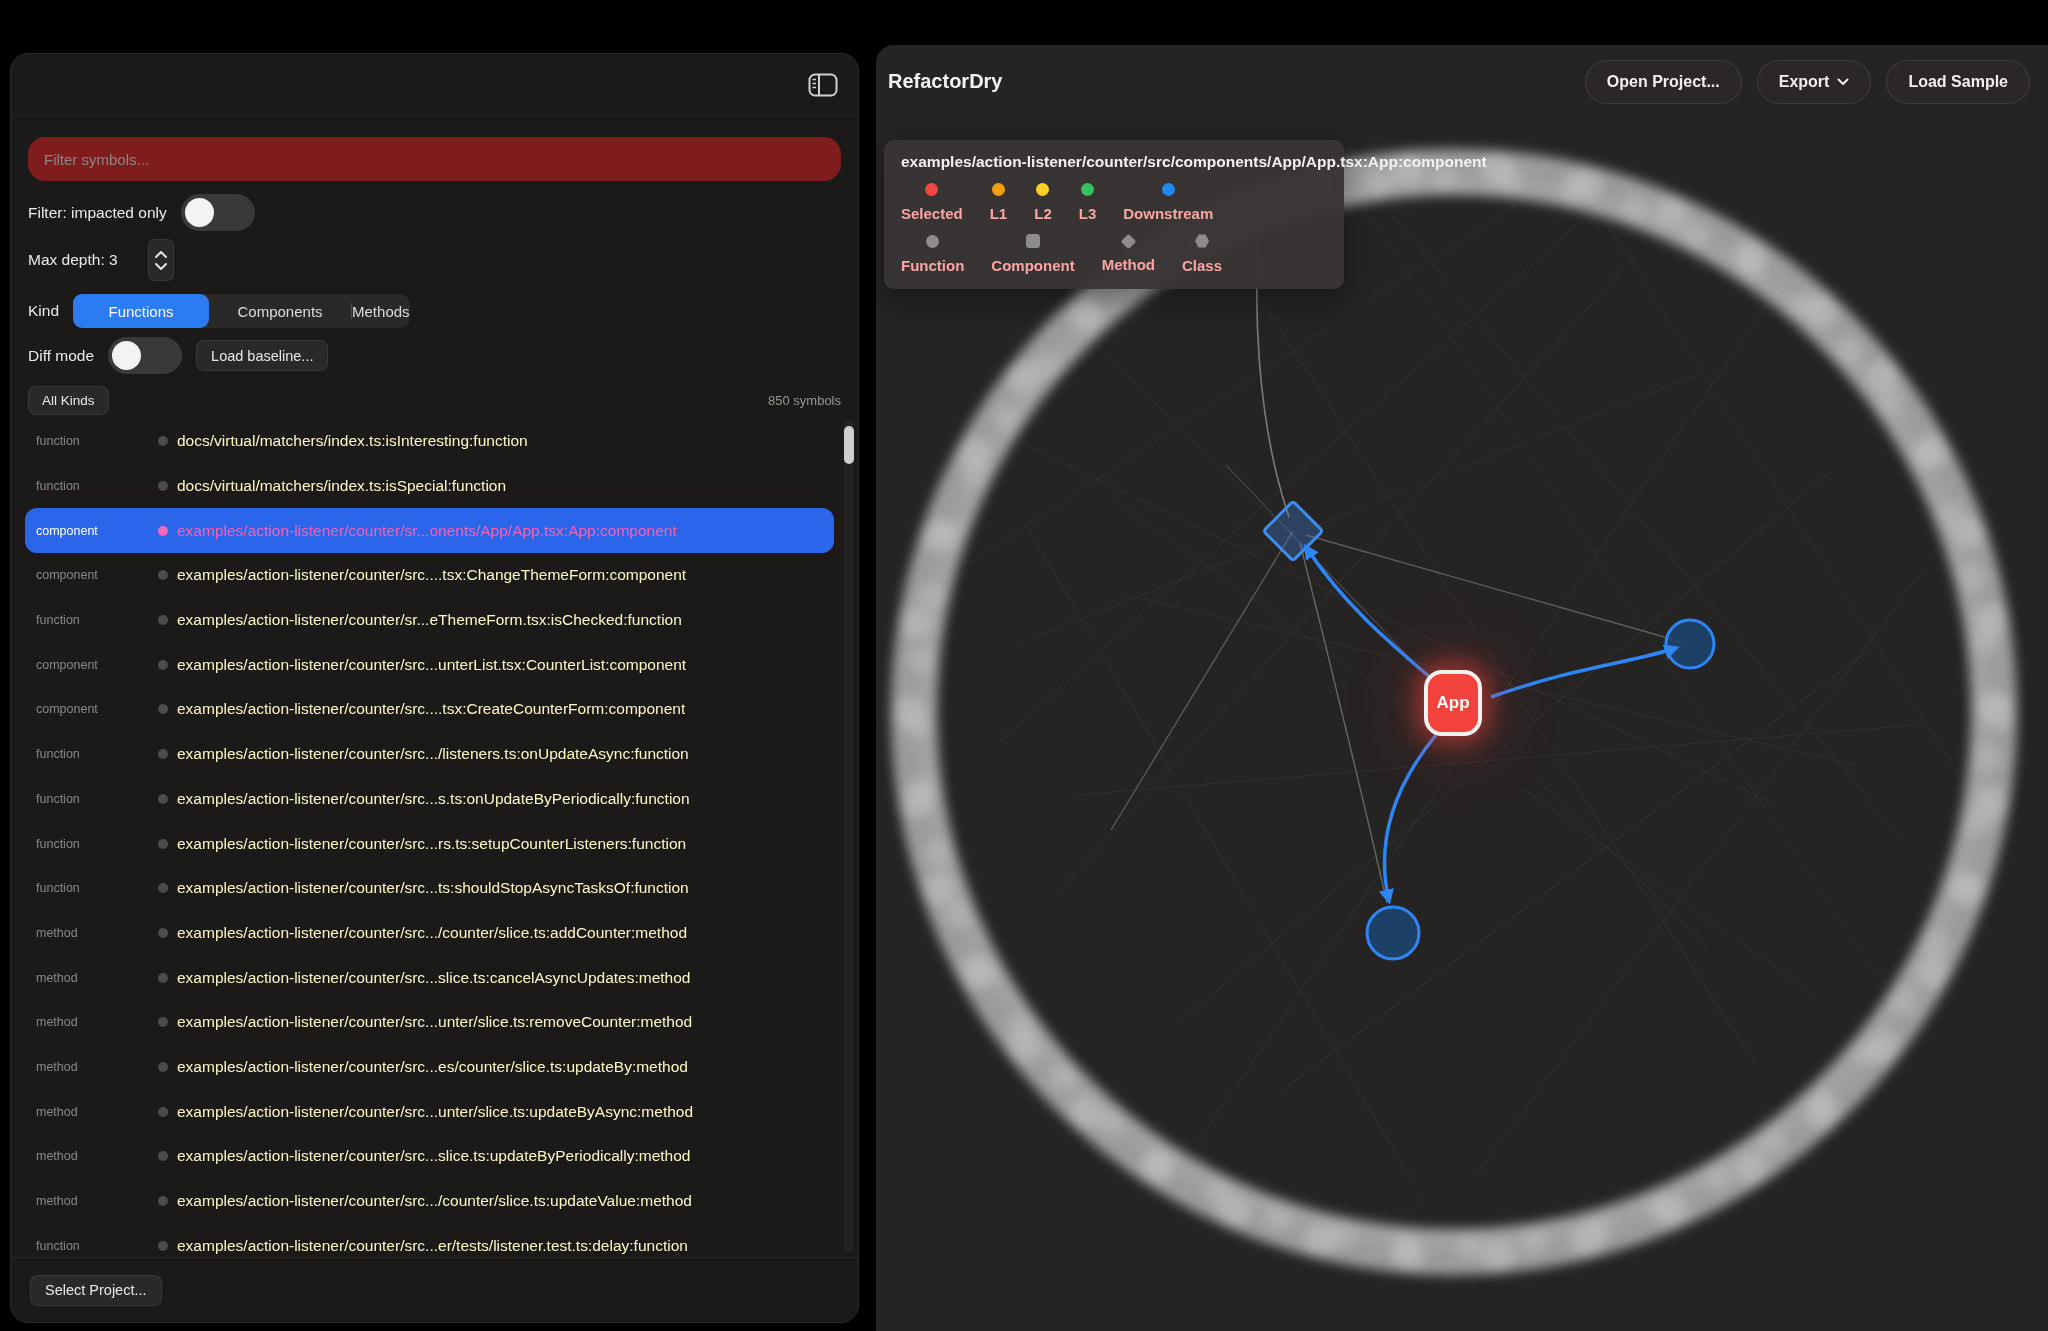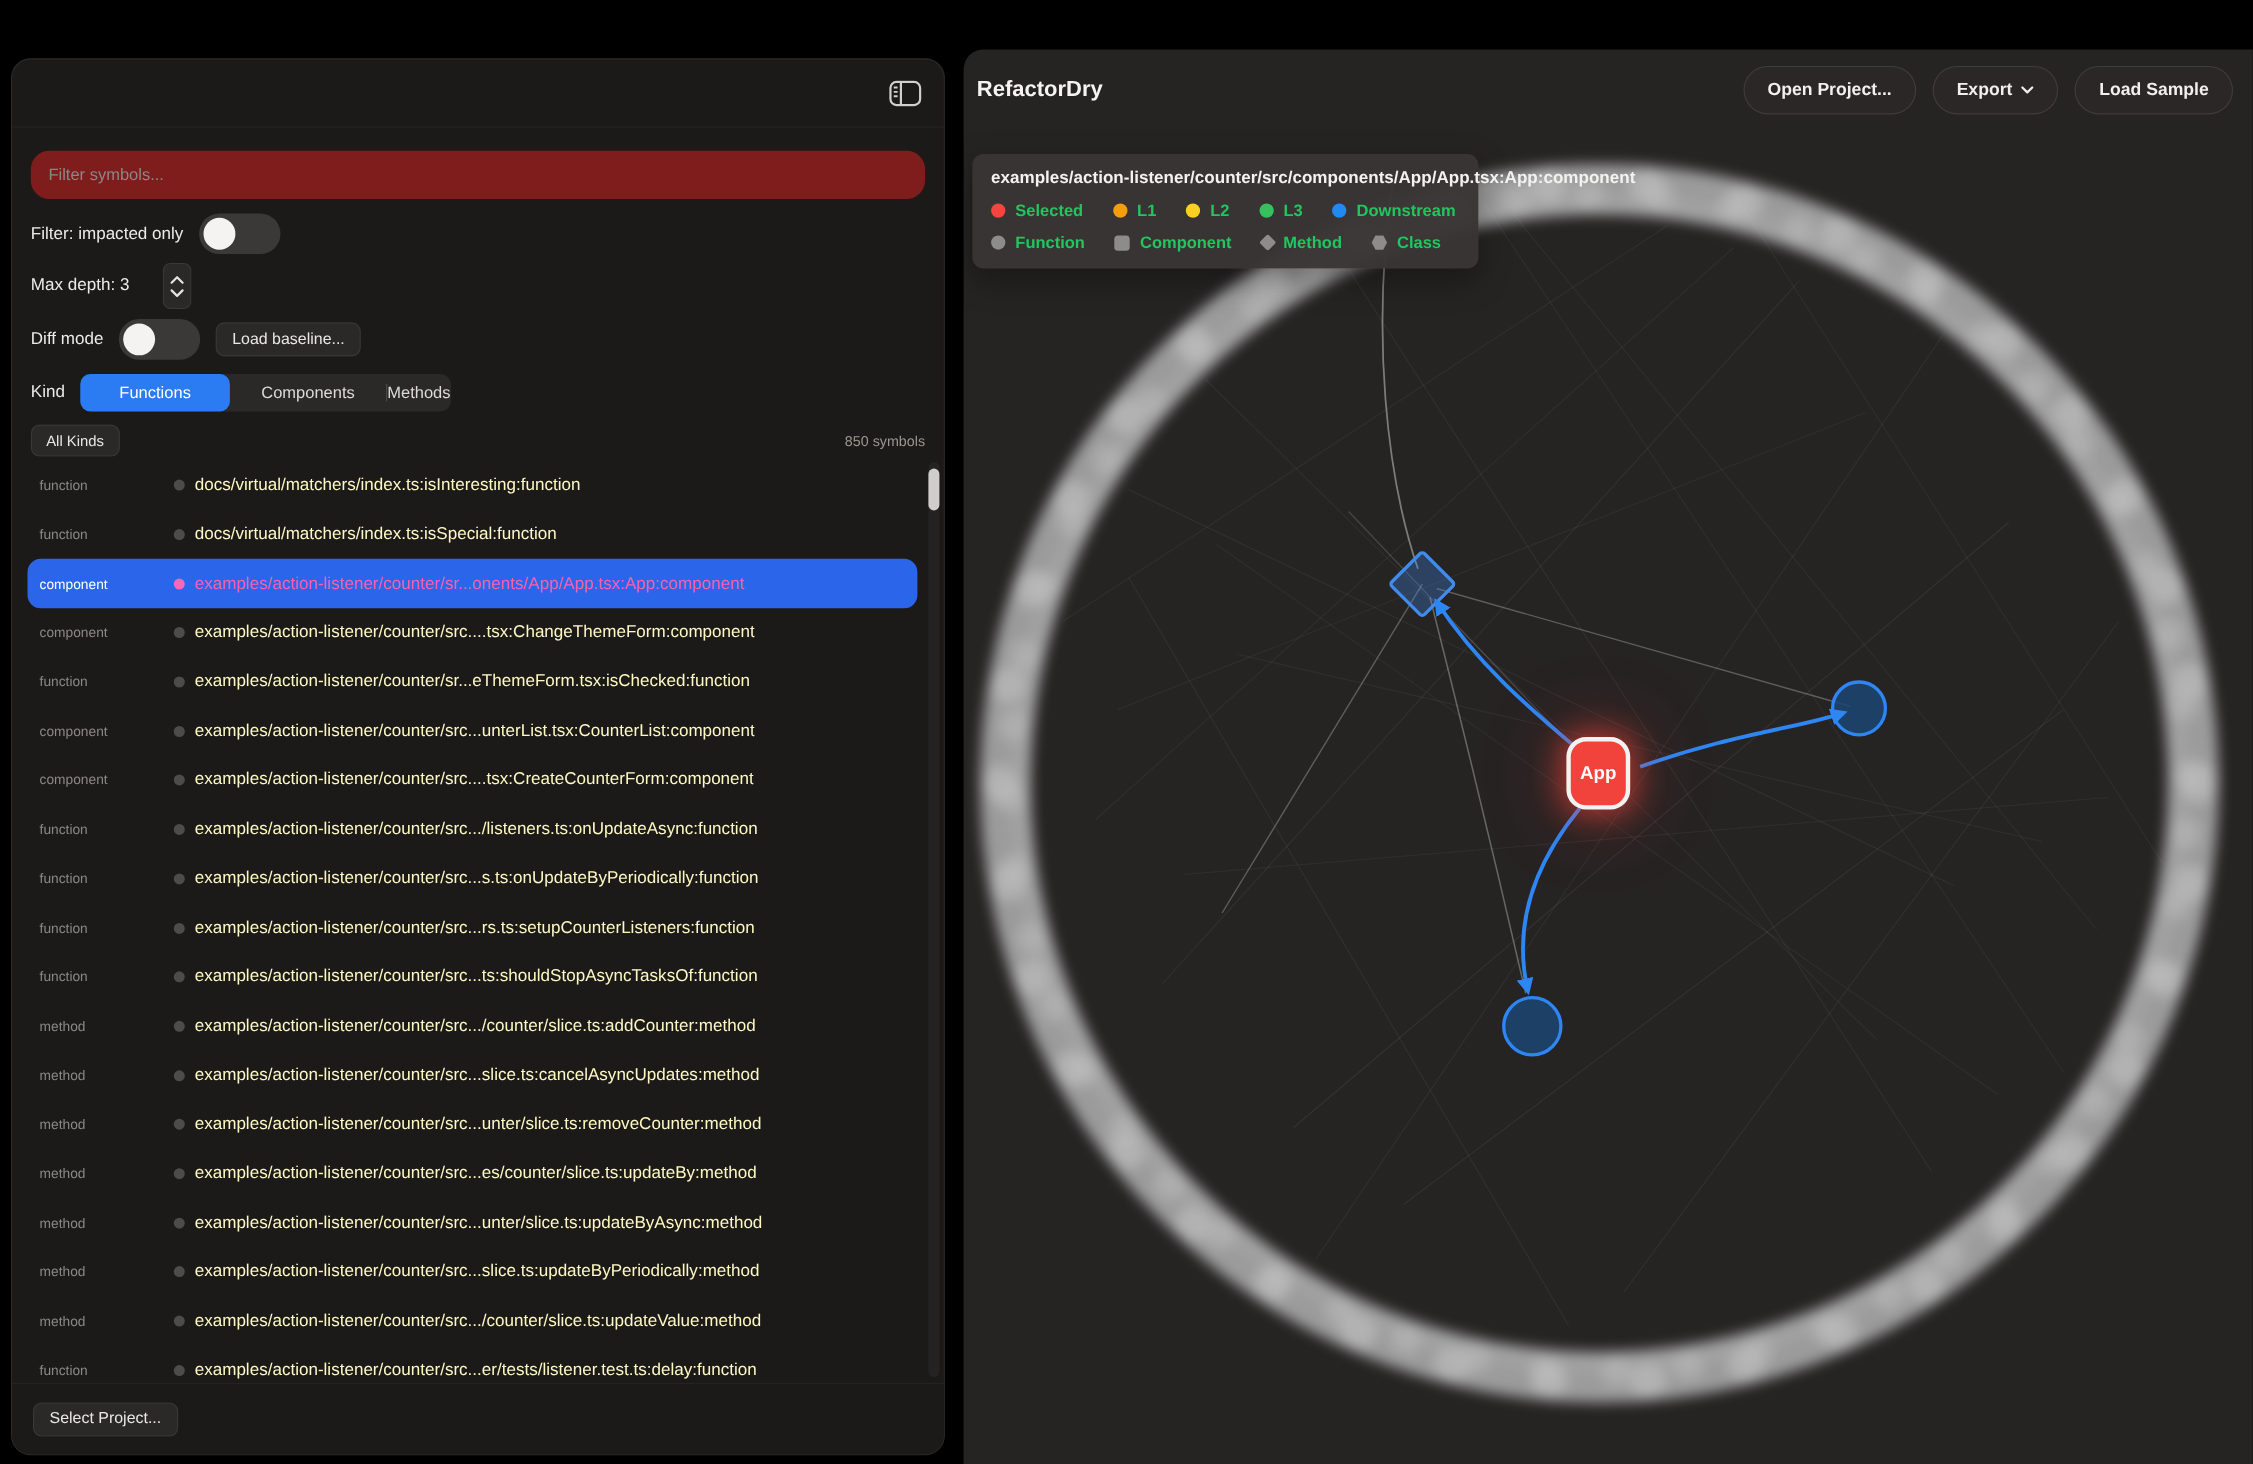--- a/index.html
+++ b/index.html
@@ -73,21 +73,21 @@
     color:#f2f0ee; font-size:16px; font-weight:600; padding:0 21px; display:flex;
     align-items:center; gap:8px; cursor:pointer; }
 
   .graph-svg { position:absolute; inset:0; z-index:1; }
 
   .tooltip { position:absolute; left:8px; top:95px; width:460px; background:rgba(56,53,52,.97);
     border-radius:10px; padding:13px 17px 15px; z-index:5; box-shadow:0 10px 28px rgba(0,0,0,.35); }
   .tooltip-title { font-size:15.5px; font-weight:600; color:#f3f2f1; white-space:nowrap; }
   .legend-row { display:flex; align-items:center; margin-top:12px; gap:27px; }
   .legend-item { display:flex; align-items:center; gap:9px; font-size:15px; font-weight:600;
-    color:#22c55e; }
+    color:#fca5a5;flex-direction:column; }
   .sw { width:13px; height:13px; flex:none; }
   .sw.circle { border-radius:50%; }
   .sw.square { border-radius:3.5px; width:14px; height:14px; }
   .sw.diamond { transform:rotate(45deg); width:11px; height:11px; border-radius:2px; }
   .sw.hexagon { width:14px; height:14px;
     clip-path:polygon(25% 3%, 75% 3%, 100% 50%, 75% 97%, 25% 97%, 0% 50%); }
 
   .app-node { position:absolute; left:548px; top:625px; width:58px; height:66px; z-index:3;
     background:#f2423c; border:4px solid #f4f2f1; border-radius:18px; display:flex;
     align-items:center; justify-content:center; color:#fff; font-size:17px; font-weight:700;
@@ -126,36 +126,36 @@
       <div class="stepper">
         <svg width="14" height="9" viewBox="0 0 14 9">
           <polyline points="2,7 7,2 12,7" fill="none" stroke="#e6e4e2" stroke-width="2" stroke-linecap="round" stroke-linejoin="round"></polyline>
         </svg>
         <svg width="14" height="9" viewBox="0 0 14 9">
           <polyline points="2,2 7,7 12,2" fill="none" stroke="#e6e4e2" stroke-width="2" stroke-linecap="round" stroke-linejoin="round"></polyline>
         </svg>
       </div>
     </div>
 
-    <div class="ctl-row row-diff">
-      <span class="ctl-label">Diff mode</span>
-      <div class="toggle">
-        <div class="knob"></div>
-      </div>
-      <button class="small-btn">Load baseline...</button>
-    </div>
-
     <div class="ctl-row row-kind">
       <span class="ctl-label">Kind</span>
       <div class="kind-seg" id="kind-seg">
           <div class="seg active">Functions</div>
           <div class="seg">Components</div>
           <div class="seg-sep"></div>
           <div class="seg">Methods</div>
         </div>
+    </div>
+
+    <div class="ctl-row row-diff">
+      <span class="ctl-label">Diff mode</span>
+      <div class="toggle">
+        <div class="knob"></div>
+      </div>
+      <button class="small-btn">Load baseline...</button>
     </div>
 
     <div class="row-allkinds">
       <button class="small-btn" style="height:29px; font-size:13.5px; padding:0 13px;">All Kinds</button>
       <span class="symbols-count">850 symbols</span>
     </div>
   </div>
 
   <div class="symbol-list" id="symbol-list">
       <div class="symbol-row">

